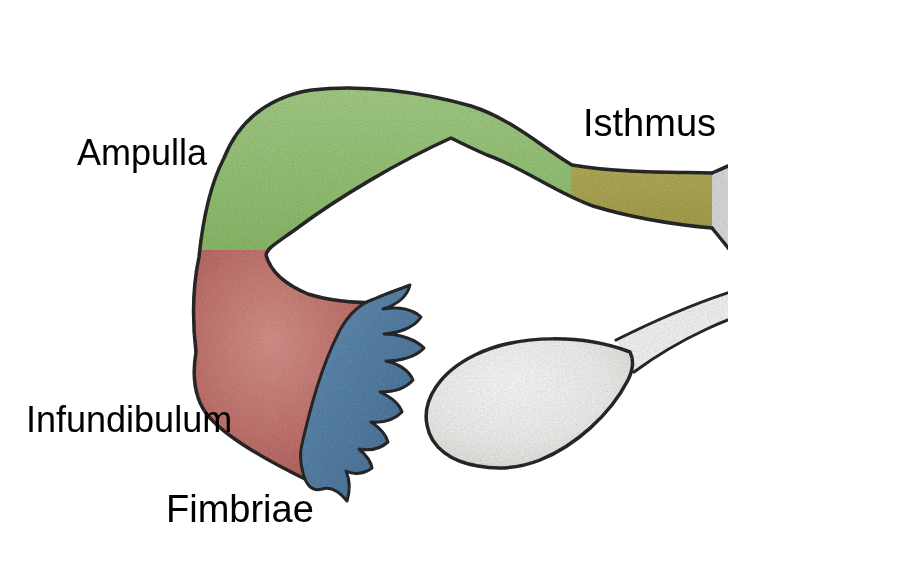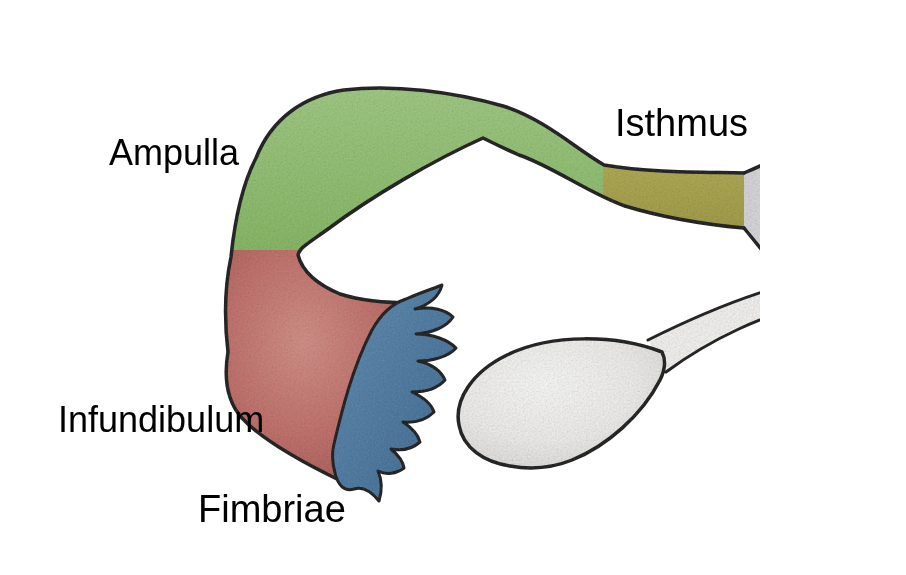--- a/index.html
+++ b/index.html
@@ -7,21 +7,20 @@
     padding: 0;
     background: #ffffff;
     font-family: "Liberation Sans", sans-serif;
   }
   #stage {
     position: relative;
     width: 728px;
     height: 575px;
     background: #ffffff;
     overflow: hidden;
-    margin-left: 32px;
   }
   svg { display: block; }
   .region-label {
     font-family: "Liberation Sans", sans-serif;
     fill: #000000;
   }
 </style>
 </head>
 <body>
 

